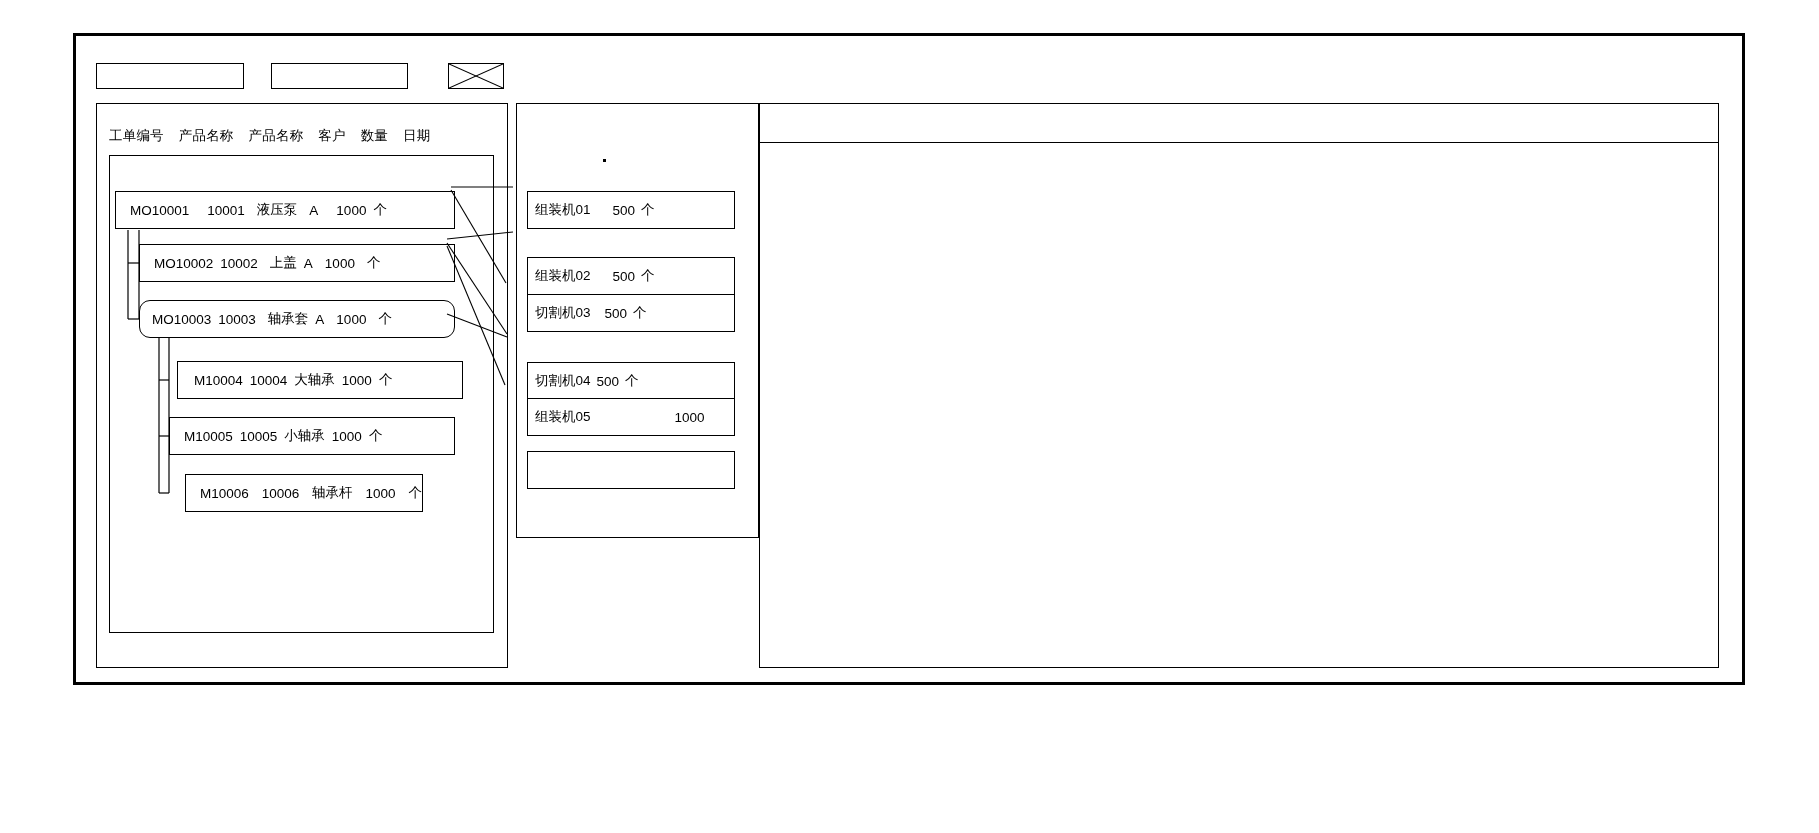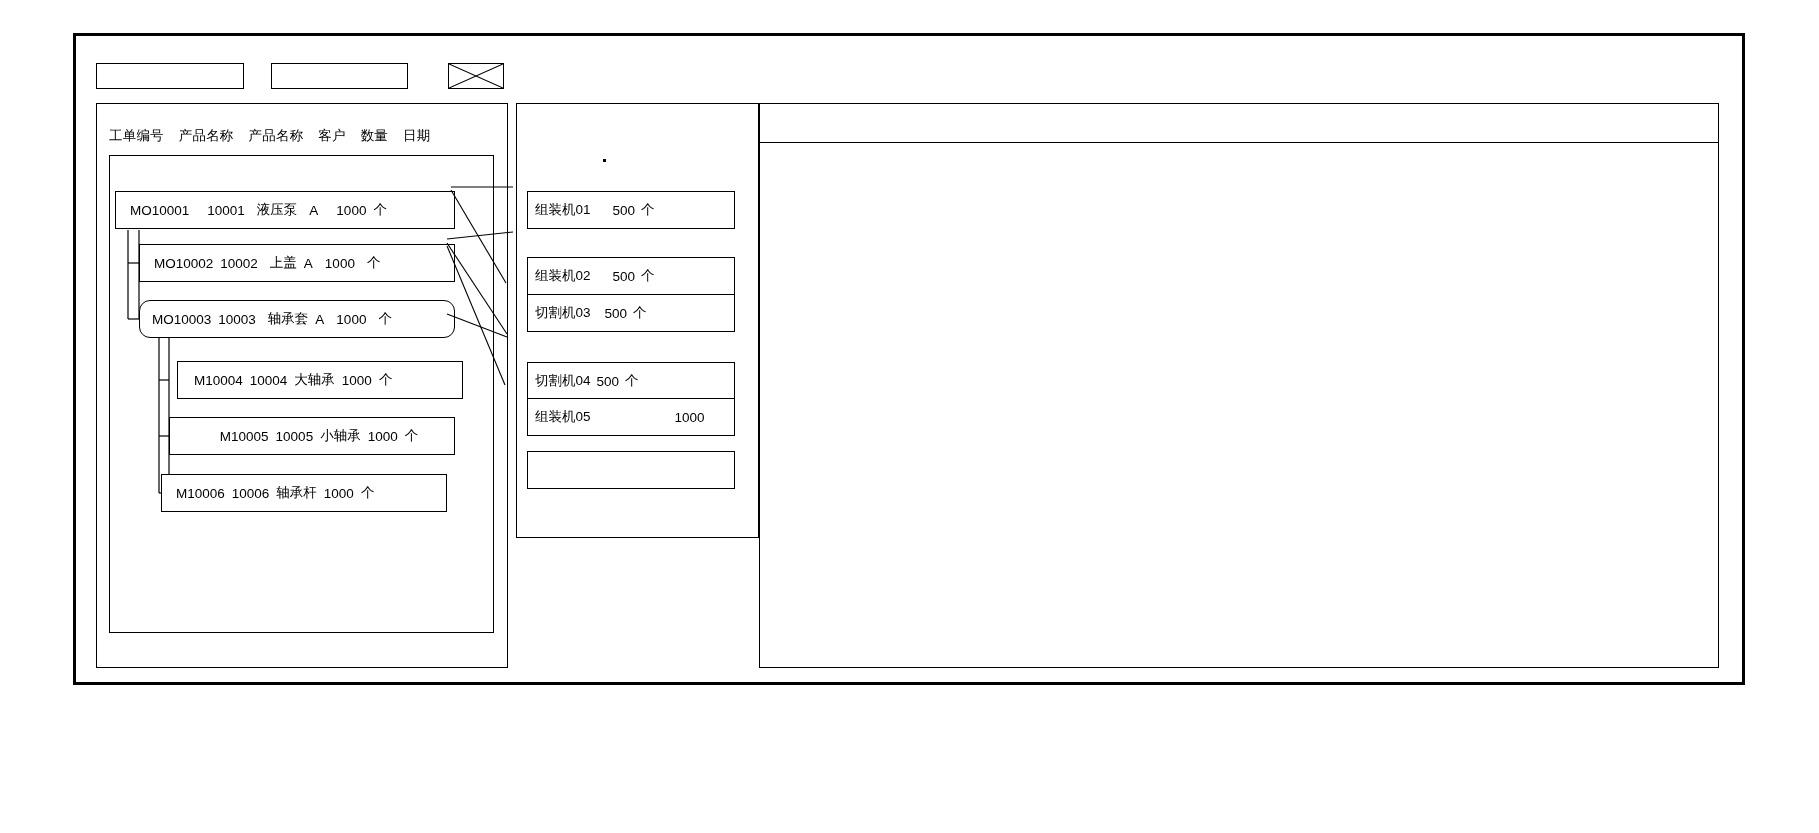--- a/index.html
+++ b/index.html
@@ -91,22 +91,22 @@
     font-size: 13.5px;
     color: #000000;
     white-space: nowrap;
   }
   .node .cell { display: inline-block; }
 
   .n1 { left: 18px;  top: 87px;  width: 340px; padding-left: 14px; }
   .n2 { left: 42px;  top: 140px; width: 316px; padding-left: 14px; }
   .n3 { left: 42px;  top: 196px; width: 316px; padding-left: 12px; border-radius: 11px; }
   .n4 { left: 80px;  top: 257px; width: 286px; padding-left: 16px; }
-  .n5 { left: 72px;  top: 313px; width: 286px; padding-left: 14px; justify-content: center; }
-  .n6 { left: 64px;  top: 370px; width: 286px; padding-left: 14px; }
+  .n5 { left: 72px;  top: 313px; width: 286px; padding-left: 14px; }
+  .n6 { left: 88px;  top: 370px; width: 238px; padding-left: 14px; justify-content: space-between; }
 
   .node .gap-s { width: 7px; display: inline-block; }
   .node .gap-m { width: 12px; display: inline-block; }
   .node .gap-l { width: 18px; display: inline-block; }
 
   
   .tree-lines {
     position: absolute;
     left: 0; top: 0;
     width: 412px; height: 565px;

